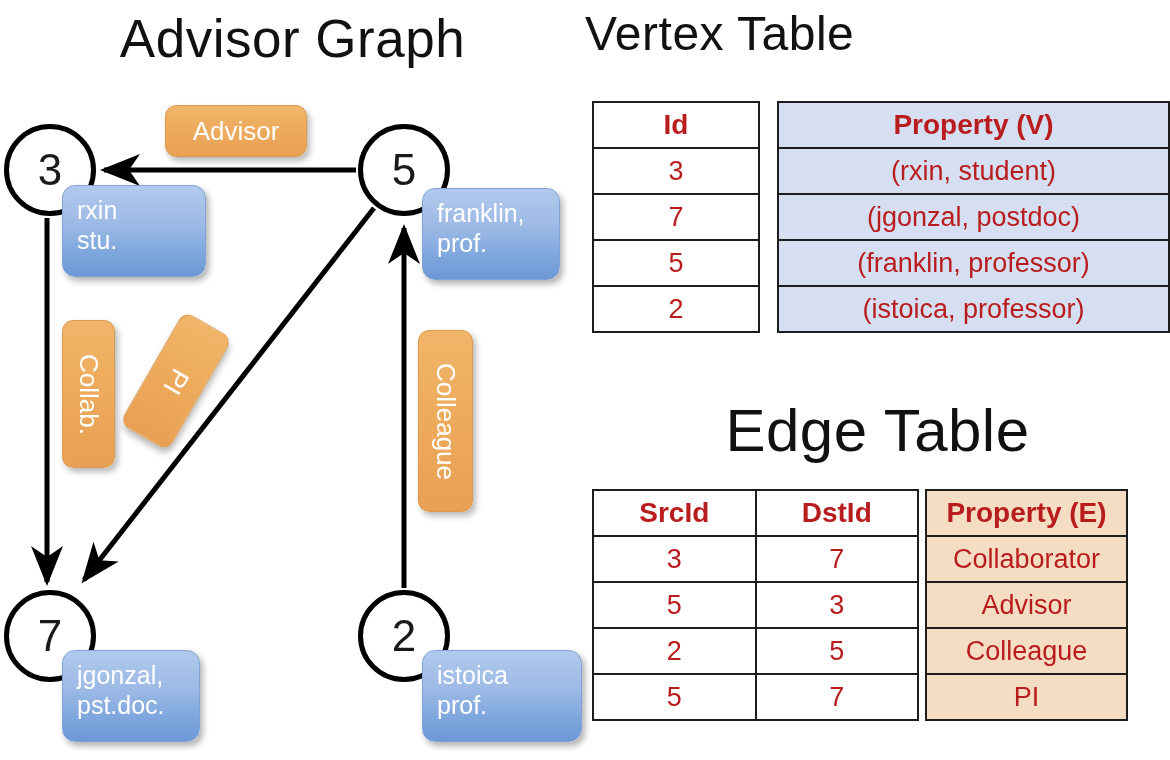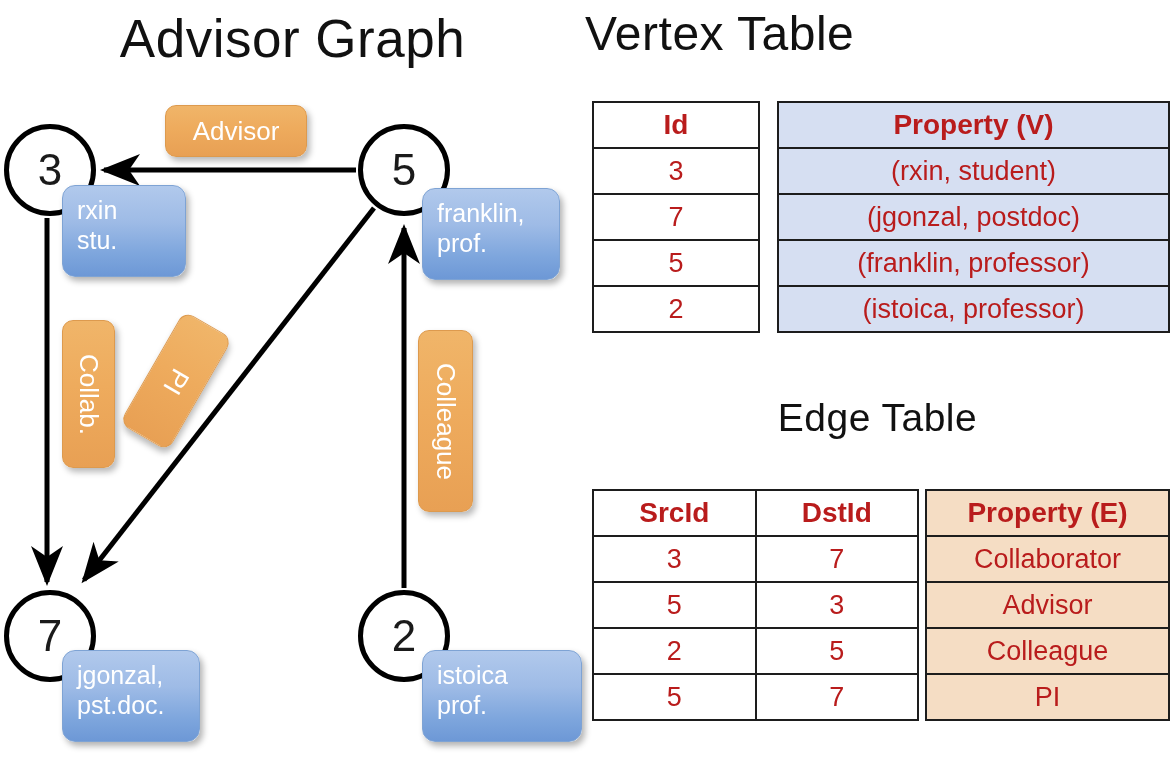--- a/index.html
+++ b/index.html
@@ -21,21 +21,21 @@
   .title {
     position: absolute;
     font-family: "Liberation Sans", sans-serif;
     font-weight: 300;
     color: #111111;
     letter-spacing: 0.5px;
     white-space: nowrap;
   }
   #title-property-graph { left: 0; top: 8px; width: 585px; text-align: center; font-size: 53px; }
   #title-vertex-table   { left: 585px; top: 6px; width: 585px; text-align: left; font-size: 48px; }
-  #title-edge-table     { left: 585px; top: 396px; width: 585px; text-align: center; font-size: 39px; }
+  #title-edge-table     { left: 585px; top: 396px; width: 585px; text-align: center; font-size: 60px; }
 
   
   #graph-panel {
     position: absolute;
     left: 0; top: 0;
     width: 585px; height: 760px;
   }
   #graph-edges {
     position: absolute;
     left: 0; top: 0;
@@ -70,21 +70,21 @@
     border: 1px solid #7ea3d4;
     box-shadow: 3px 4px 6px rgba(0,0,0,0.30);
     color: #ffffff;
     font-size: 25px;
     font-weight: 300;
     line-height: 1.18;
     padding: 10px 0 10px 14px;
     box-sizing: border-box;
     font-family: "Liberation Sans", sans-serif;
   }
-  #prop-box-rxin     { left: 62px;  top: 185px; width: 124px; height: 92px; }
+  #prop-box-rxin     { left: 62px;  top: 185px; width: 144px; height: 92px; }
   #prop-box-franklin { left: 422px; top: 188px; width: 138px; height: 92px; }
   #prop-box-jgonzal  { left: 62px;  top: 650px; width: 138px; height: 92px; }
   #prop-box-istoica  { left: 422px; top: 650px; width: 160px; height: 92px; }
   .prop-box span { display: block; }
 
   
   .edge-label {
     position: absolute;
     border-radius: 11px;
     background: linear-gradient(to bottom, #f0b569 0%, #eeab5d 45%, #e8a054 100%);
@@ -127,21 +127,21 @@
   .tbl th { font-weight: 700; font-size: 28px; }
 
   
   #vertex-id-table       { left: 592px; top: 101px; width: 168px; }
   #vertex-property-table { left: 777px; top: 101px; width: 393px; padding-left: 17px; }
   #vertex-property-table td,
   #vertex-property-table th { background: #d6dff2; }
 
   
   #edge-src-dst-table    { left: 592px; top: 489px; width: 327px; }
-  #edge-property-table   { left: 925px; top: 489px; width: 245px; }
+  #edge-property-table   { left: 925px; top: 489px; width: 203px; }
   #edge-property-table td,
   #edge-property-table th { background: #f5ddc4; }
 
   #edge-src-dst-table td, #edge-src-dst-table th { width: 50%; }
 </style>
 </head>
 <body>
 
 <div class="title" id="title-property-graph">Advisor Graph</div>
 <div class="title" id="title-vertex-table">Vertex Table</div>

